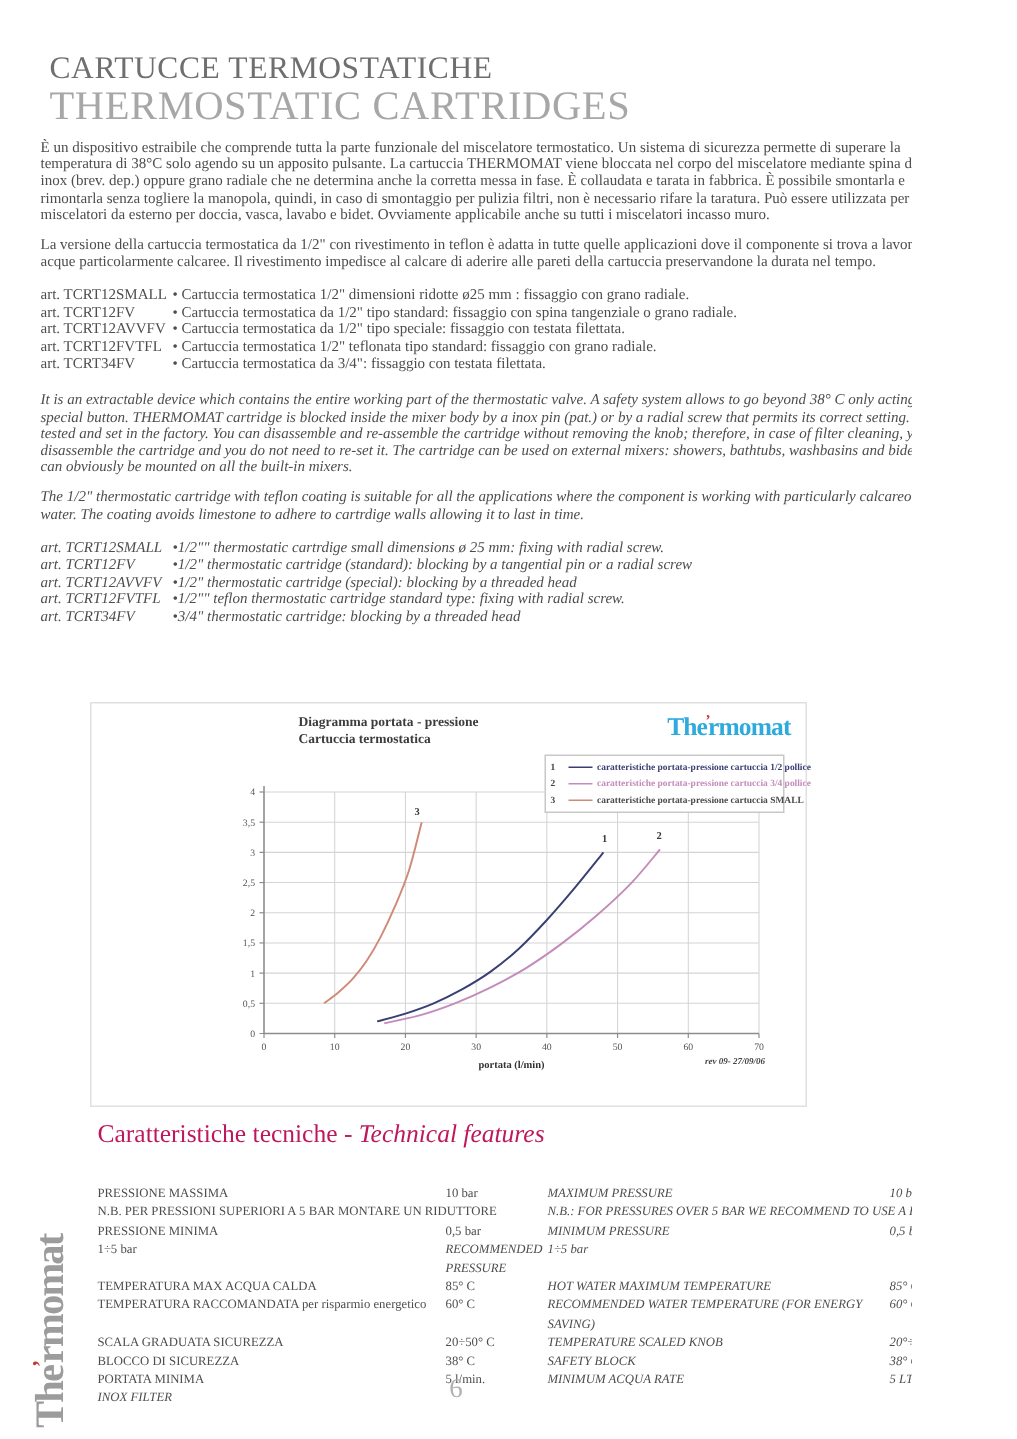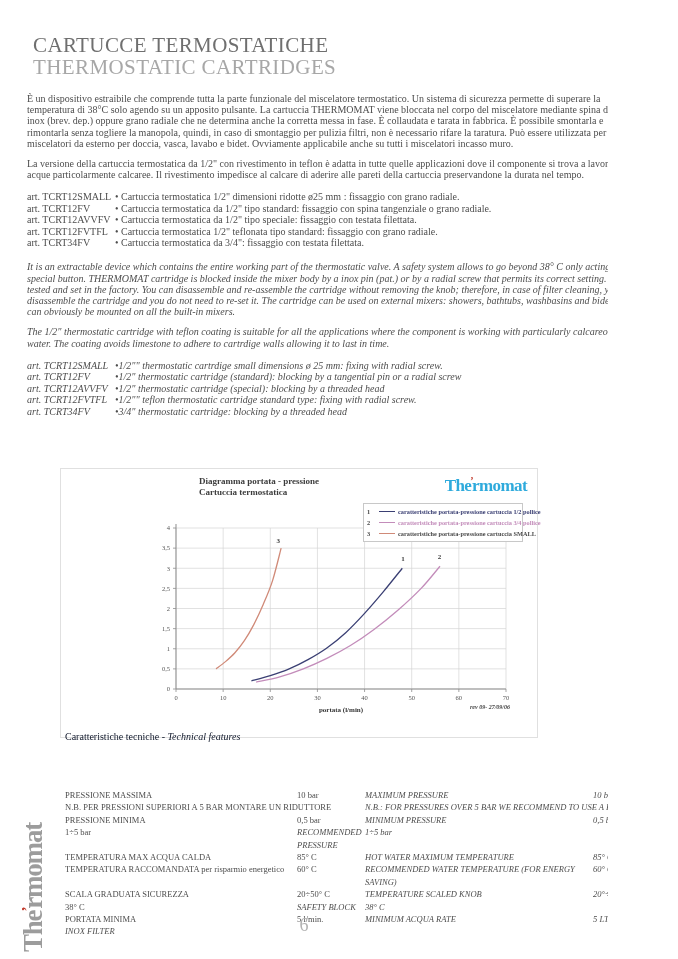--- a/index.html
+++ b/index.html
@@ -1,21 +1,21 @@
 <!DOCTYPE html>
 <html><head>
 <meta charset="utf-8">
 <style>
   html,body{margin:0;padding:0;background:#fff;}
   .page{position:relative;width:608px;height:959px;background:#ffffff;overflow:hidden;
         font-family:Liberation Serif, serif;color:#4d4d4d;}
   
   .title-it{position:absolute;left:33px;top:33px;margin:0;font-size:21px;font-weight:400;
             letter-spacing:.4px;color:#6f6f6f;}
-  .title-en{position:absolute;left:33px;top:55px;margin:0;font-size:21px;font-weight:400;
+  .title-en{position:absolute;left:33px;top:55px;margin:0;font-size:27px;font-weight:400;
             letter-spacing:.4px;color:#a7a7a7;}
   .red-tab{position:absolute;left:655px;top:36px;width:12px;height:52px;background:#93242a;}
   
   .text-col{position:absolute;left:27px;top:93px;width:616px;font-size:10px;line-height:11.2px;}
   .text-col p{margin:0;}
   .p-gap{margin-top:9px !important;}
   .en{font-style:italic;}
   .articles{margin-top:11px;}
   .art-row{display:flex;line-height:11.4px;align-items:center;}
   .art-code{flex:0 0 88px;}
@@ -29,21 +29,21 @@
               letter-spacing:-.6px;color:#2eaadc;}
   .logo-accent{color:#c0392b;font-size:10px;vertical-align:super;margin:0 -1px;}
   #chart-svg{position:absolute;left:0;top:0;}
   .legend{position:absolute;left:302px;top:34px;width:152px;background:#fff;
           border:1px solid #c8c8c8;padding:2px 3px;}
   .legend-row{display:flex;align-items:center;gap:3px;font-size:6.3px;font-weight:bold;
               line-height:11px;white-space:nowrap;}
   .legend-num{flex:0 0 9px;color:#444;}
   .legend-line{flex:0 0 16px;height:1px;}
   
-  .tech-heading{position:absolute;left:65px;top:731px;font-size:10px;color:#0f172a;}
+  .tech-heading{position:absolute;left:65px;top:746px;font-size:17px;color:#be185d;}
   .tech-heading .it-part{font-style:italic;}
   .tech-table{position:absolute;left:65px;top:789px;width:606px;font-size:8.5px;color:#4d4d4d;}
   .tech-row{display:grid;grid-template-columns:232px 68px 228px 78px;line-height:12.4px;}
   .tech-row .c3,.tech-row .c4{font-style:italic;}
   .span2{grid-column:span 2;}
   
   .page-number{position:absolute;left:0;right:0;top:915px;text-align:center;font-size:18px;
                color:#b2b2b2;}
   .side-logo{position:absolute;left:18px;top:952px;width:200px;transform:rotate(-90deg);
              transform-origin:0 0;font-size:27px;font-weight:bold;letter-spacing:-1.2px;
@@ -234,20 +234,21 @@
         <span class="c3">RECOMMENDED WATER TEMPERATURE (FOR ENERGY SAVING)</span>
         <span class="c4">60° C</span>
       </div>
       <div class="tech-row">
         <span class="c1">SCALA GRADUATA SICUREZZA</span>
         <span class="c2">20÷50° C</span>
         <span class="c3">TEMPERATURE SCALED KNOB</span>
         <span class="c4">20°÷ 50° C Đ</span>
       </div>
       <div class="tech-row">
+        <span class="c1">BLOCCO DI SICUREZZA</span>
         <span class="c2">38° C</span>
         <span class="c3">SAFETY BLOCK</span>
         <span class="c4">38° C</span>
       </div>
       <div class="tech-row">
         <span class="c1">PORTATA MINIMA</span>
         <span class="c2">5 l/min.</span>
         <span class="c3">MINIMUM ACQUA RATE</span>
         <span class="c4">5 LT/MIN</span>
       </div>

